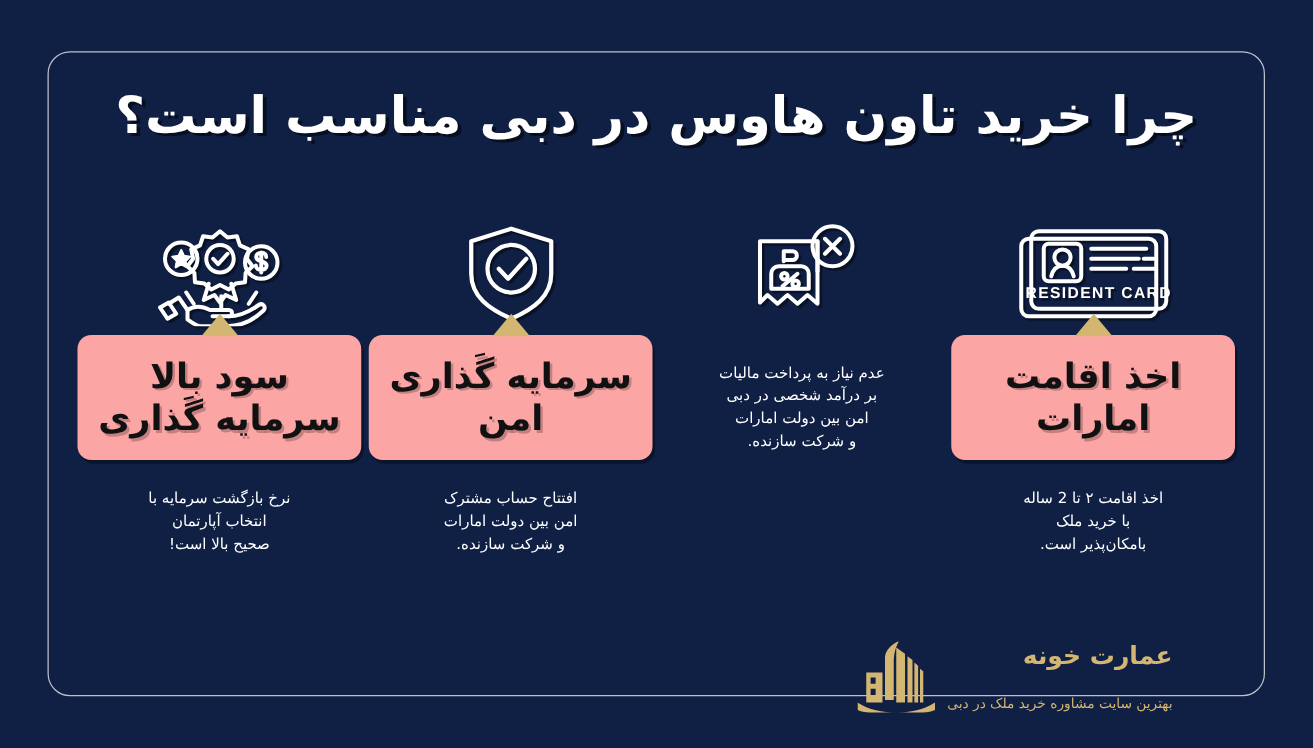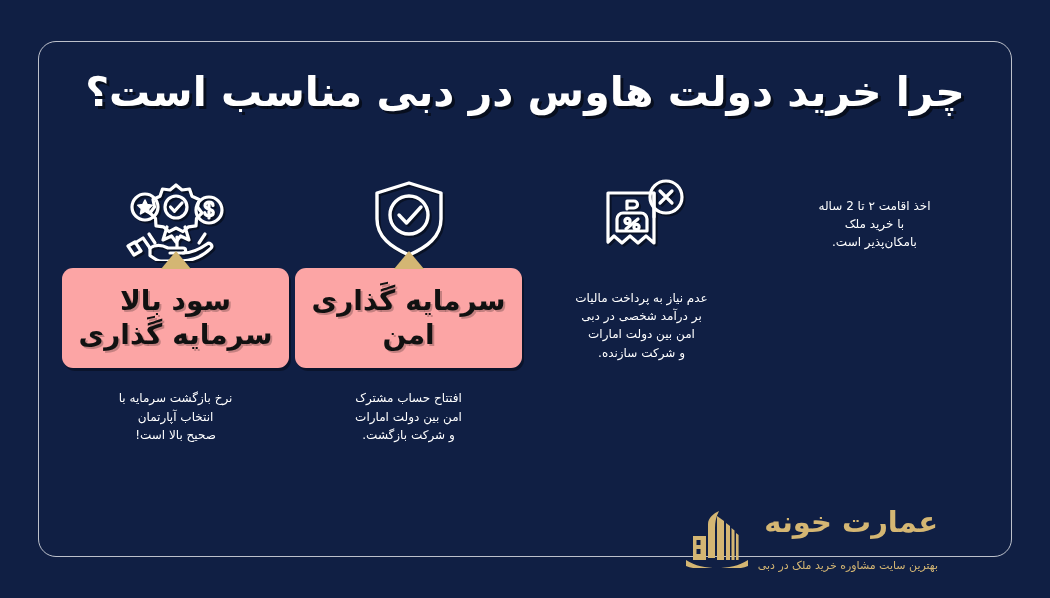--- a/index.html
+++ b/index.html
@@ -128,44 +128,61 @@
     bottom: 24px;
     display: flex;
     flex-direction: row;
     align-items: center;
     gap: 10px;
     direction: rtl;
   }
   .logo-text { text-align: right; direction: rtl; }
   .logo-name {
     color: #d4b673;
-    font-size: 29px;
+    font-size: 20px;
     font-weight: bold;
     line-height: 1.05;
     letter-spacing: -0.5px;
     text-align: right;
   }
   .logo-tag {
     color: #d4b673;
     font-size: 11px;
     line-height: 1.5;
     margin-top: 20px;
   }
   .logo-mark { display:block; }
 </style>
 </head>
 <body>
 
 <div class="frame"></div>
 
-<div class="title">چرا خرید دولت هاوس در دبی مناسب است؟</div>
+<div class="title">چرا خرید تاون هاوس در دبی مناسب است؟</div>
 
 <div class="columns">
 
   <div class="col">
+    <div class="icon-wrap">
+      <svg width="132" height="84" viewBox="0 0 132 84">
+        <g fill="none" stroke="#ffffff" stroke-width="3.2" stroke-linejoin="round" stroke-linecap="round">
+          <rect x="8" y="14" width="108" height="62" rx="6"></rect>
+          <rect x="16" y="8" width="108" height="62" rx="6"></rect>
+          <rect x="26" y="18" width="30" height="30" rx="4"></rect>
+          <circle cx="41" cy="29" r="6.5"></circle>
+          <path d="M32 44c1.5-6 5-8.5 9-8.5s7.5 2.5 9 8.5"></path>
+          <path d="M64 22h44M64 30h38M106 30h8M64 38h28M98 38h16"></path>
+        </g>
+        <text x="70" y="61" fill="#ffffff" font-family="'Liberation Sans',sans-serif" font-size="12.5" font-weight="bold" letter-spacing="1.1" text-anchor="middle">RESIDENT CARD</text>
+      </svg>
+    </div>
+    <div class="banner">
+      <span class="banner-text">اخذ اقامت
+امارات</span>
+    </div>
     <div class="desc">اخذ اقامت ۲ تا 2 ساله
 با خرید ملک
 بامکان‌پذیر است.</div>
   </div>
 
   <div class="col">
     <div class="icon-wrap">
       <svg width="96" height="84" viewBox="0 0 96 84">
         <g fill="none" stroke="#ffffff" stroke-width="3.2" stroke-linejoin="round" stroke-linecap="round">
           <path d="M14 16h46v50l-8-7-8 7-8-7-8 7-8-7-6 6z"></path>
@@ -195,21 +212,21 @@
           <path d="M33 38l7.5 8L55 30"></path>
         </g>
       </svg>
     </div>
     <div class="banner">
       <span class="banner-text">سرمایه گَذاری
 امن</span>
     </div>
     <div class="desc">افتتاح حساب مشترک
 امن بین دولت امارات
-و شرکت بازگشت.</div>
+و شرکت سازنده.</div>
   </div>
 
   <div class="col">
     <div class="icon-wrap">
       <svg width="122" height="84" viewBox="0 0 122 84">
         <g fill="none" stroke="#ffffff" stroke-width="3.2" stroke-linejoin="round" stroke-linecap="round">
           <circle cx="30" cy="30" r="13"></circle>
           <path d="M30 23l2.2 4.6 5 .7-3.6 3.5.9 5-4.5-2.4-4.5 2.4.9-5-3.6-3.5 5-.7z" fill="#ffffff" stroke-width="1.6"></path>
           <path d="M61 8 L67 13 L74.5 12 L77 19.3 L84 22.5 L82.5 30 L87 36 L81.5 41.3 L81 48.8 L73.6 49.8 L68 54.6 L61 51 L54 54.6 L48.4 49.8 L41 48.8 L40.5 41.3 L35 36 L39.5 30 L38 22.5 L45 19.3 L47.5 12 L55 13 Z"></path>
           <circle cx="61" cy="30" r="11"></circle>

